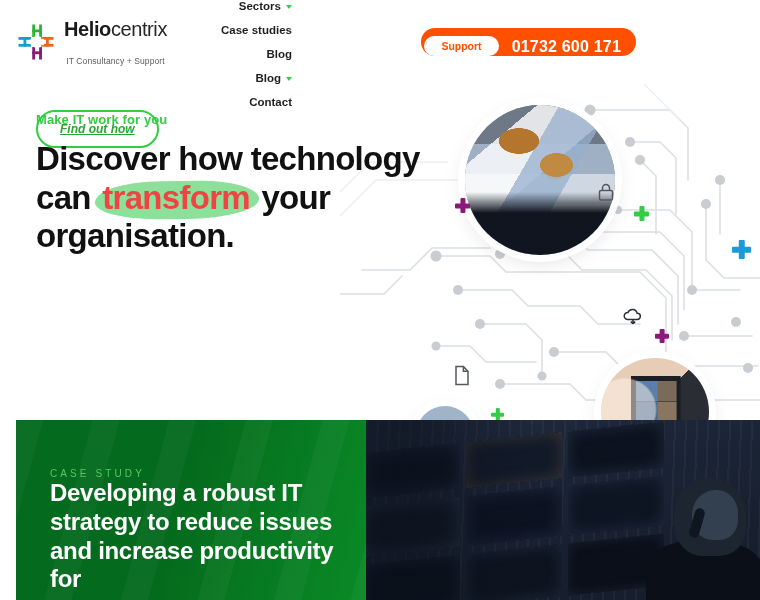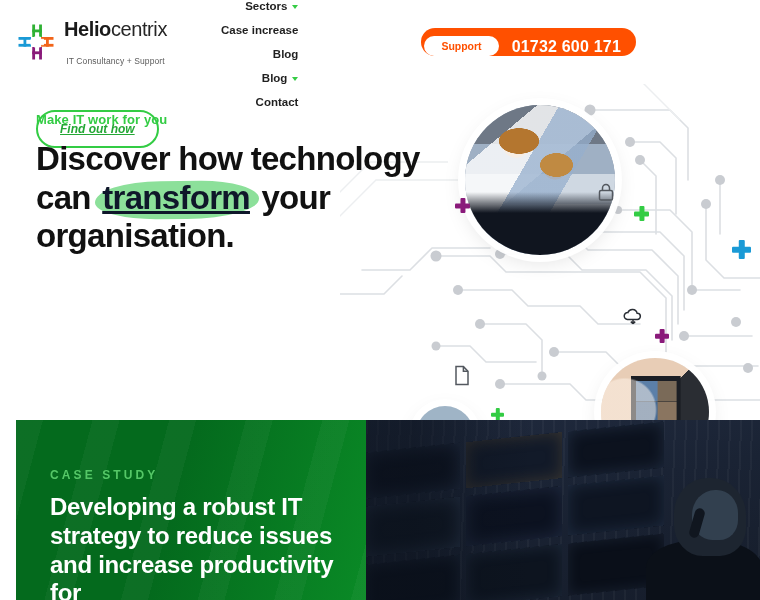--- a/index.html
+++ b/index.html
@@ -46,21 +46,21 @@
   .support-phone{color:#fff;font-size:16px;font-weight:600;padding:0 15px 0 13px;white-space:nowrap;letter-spacing:.2px;}
 
   
   .hero{position:absolute;top:84px;left:0;width:760px;height:336px;overflow:hidden;background:#fff;}
   .hero-art{position:absolute;right:0;top:0;width:420px;height:336px;}
   .hero-copy{position:absolute;left:36px;top:28px;width:430px;z-index:5;}
   .eyebrow{font-size:13px;font-weight:600;color:#33cc44;margin-bottom:13px;letter-spacing:.1px;}
   .headline{
     font-size:33px;line-height:1.17;font-weight:700;color:#111111;letter-spacing:-.7px;
   }
-  .hl{position:relative;display:inline-block;color:#0f172a;z-index:2;padding:0 3px;text-decoration:underline;}
+  .hl{position:relative;display:inline-block;color:#ef4444;z-index:2;padding:0 3px;}
   .hl::before{
     content:"";position:absolute;left:-4px;right:-6px;top:2px;bottom:-1px;
     background:#8ce09a;z-index:-1;
     border-radius:40% 36% 44% 38% / 55% 48% 52% 45%;
     transform:rotate(-.5deg);
   }
   .cta{
     display:inline-block;margin-top:26px;margin-left:36px;
     border:2px solid #33cc44;color:#24a735;background:#fff;
     font-size:12px;font-weight:700;border-radius:20px;padding:10px 22px;cursor:pointer;font-style:italic;
@@ -89,21 +89,21 @@
     background:linear-gradient(105deg,#046a1d 0%,#046a1d 45%,#0a8a26 100%);
     overflow:hidden;
   }
   .case-green::after{
     content:"";position:absolute;inset:0;
     background:repeating-linear-gradient(105deg,rgba(255,255,255,.035) 0 26px,rgba(255,255,255,0) 26px 74px);
   }
   .case-photo{position:absolute;left:350px;top:0;width:394px;height:180px;overflow:hidden;}
   .case-copy{position:absolute;left:34px;top:48px;width:300px;z-index:3;}
   .case-label{
-    font-size:12px;font-weight:700;letter-spacing:3.1px;color:#55c767;margin-bottom:11px;
+    font-size:10px;font-weight:400;letter-spacing:3.1px;color:#55c767;
   }
   .case-title{font-size:24px;line-height:1.2;font-weight:700;color:#ffffff;letter-spacing:-.3px;}
 </style>
 </head>
 <body>
 
 <div class="page">
 
   <div class="header">
 
@@ -150,21 +150,21 @@
     <nav class="nav">
       <div class="nav-item">
         <span>Services</span>
         <span class="chev"></span>
       </div>
       <div class="nav-item">
         <span>Sectors</span>
         <span class="chev"></span>
       </div>
       <div class="nav-item">
-        <span>Case increase</span>
+        <span>Case studies</span>
       </div>
       <div class="nav-item">
         <span>Blog</span>
       </div>
       <div class="nav-item">
         <span>Blog</span>
         <span class="chev"></span>
       </div>
       <div class="nav-item">
         <span>Contact</span>

